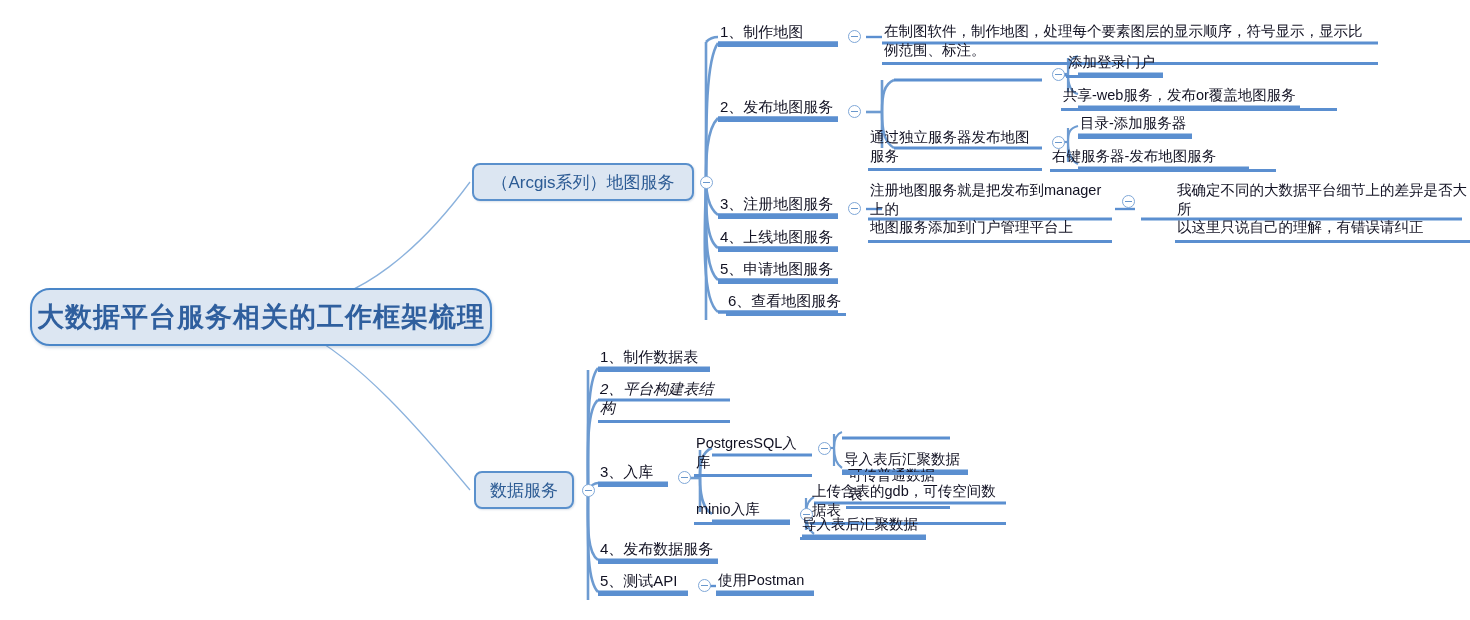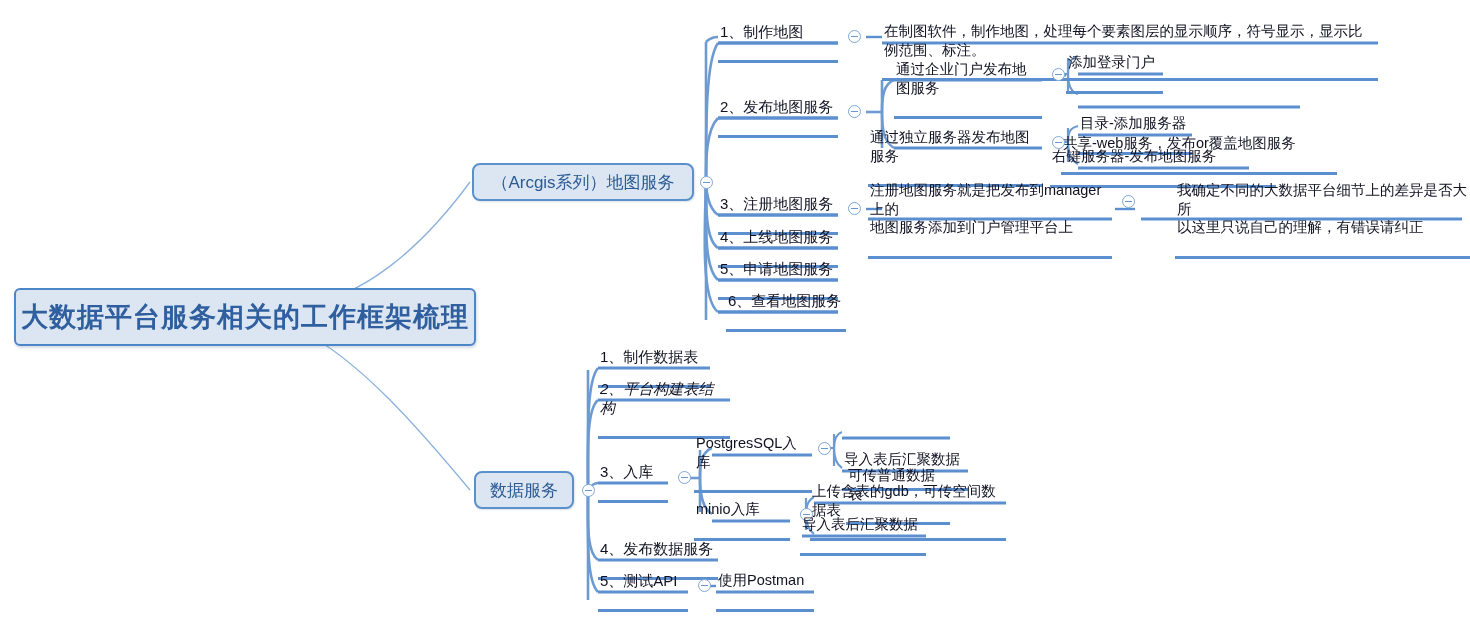--- a/index.html
+++ b/index.html
@@ -27,25 +27,26 @@
     width: 1470px;
     height: 620px;
     pointer-events: none;
   }
   
   .root-node {
     position: absolute;
     box-sizing: border-box;
     background: #dce6f2;
     border: 2px solid #4a86c8;
-    border-radius: 6px;
+    border-radius: 20px;
     display: flex;
     align-items: center;
     justify-content: center;
     box-shadow: 1px 2px 3px rgba(80,110,150,0.25);
+    margin-left: 16px;
   }
   .root-node .label {
     font-size: 27px;
     font-weight: bold;
     color: #2f5f9e;
     letter-spacing: 1px;
     white-space: nowrap;
   }
   
   .branch-node {
@@ -61,21 +62,21 @@
   }
   .branch-node .label {
     font-size: 17px;
     color: #2c5b94;
     white-space: nowrap;
   }
   
   .text-node {
     position: absolute;
     box-sizing: border-box;
-    padding: 0 2px 19px 2px;
+    padding: 0 2px 3px 2px;
     border-bottom: 3px solid #5b8fd0;
     line-height: 1.28;
   }
   .text-node .label {
     font-size: 14.5px;
     color: #111122;
     white-space: pre-line;
     display: block;
   }
   .text-node.lvl-1 .label { font-size: 15px; }
@@ -270,28 +271,25 @@
   <div class="toggle" style="left:848px; top:30px;"></div>
   <div class="text-node" style="left:882px; top:22px; width:496px;">
     <span class="label">在制图软件，制作地图，处理每个要素图层的显示顺序，符号显示，显示比例范围、标注。</span>
   </div>
 
   <div class="text-node lvl-1" style="left:718px; top:97px; width:120px;">
     <span class="label">2、发布地图服务</span>
   </div>
   <div class="toggle" style="left:848px; top:105px;"></div>
 
-  <div class="text-node" style="left:894px; top:60px; width:148px;">
-    <span class="label">通过企业门户发布地图服务</span>
-  </div>
   <div class="toggle" style="left:1052px; top:68px;"></div>
   <div class="text-node" style="left:1066px; top:53px; width:97px;">
     <span class="label">添加登录门户</span>
   </div>
-  <div class="text-node" style="left:1061px; top:86px; width:276px;margin-top:48px;">
+  <div class="text-node" style="left:1061px; top:86px; width:276px;">
     <span class="label">共享-web服务，发布or覆盖地图服务</span>
   </div>
 
   <div class="text-node" style="left:868px; top:128px; width:174px;">
     <span class="label">通过独立服务器发布地图服务</span>
   </div>
   <div class="toggle" style="left:1052px; top:136px;"></div>
   <div class="text-node" style="left:1078px; top:114px; width:114px;">
     <span class="label">目录-添加服务器</span>
   </div>

